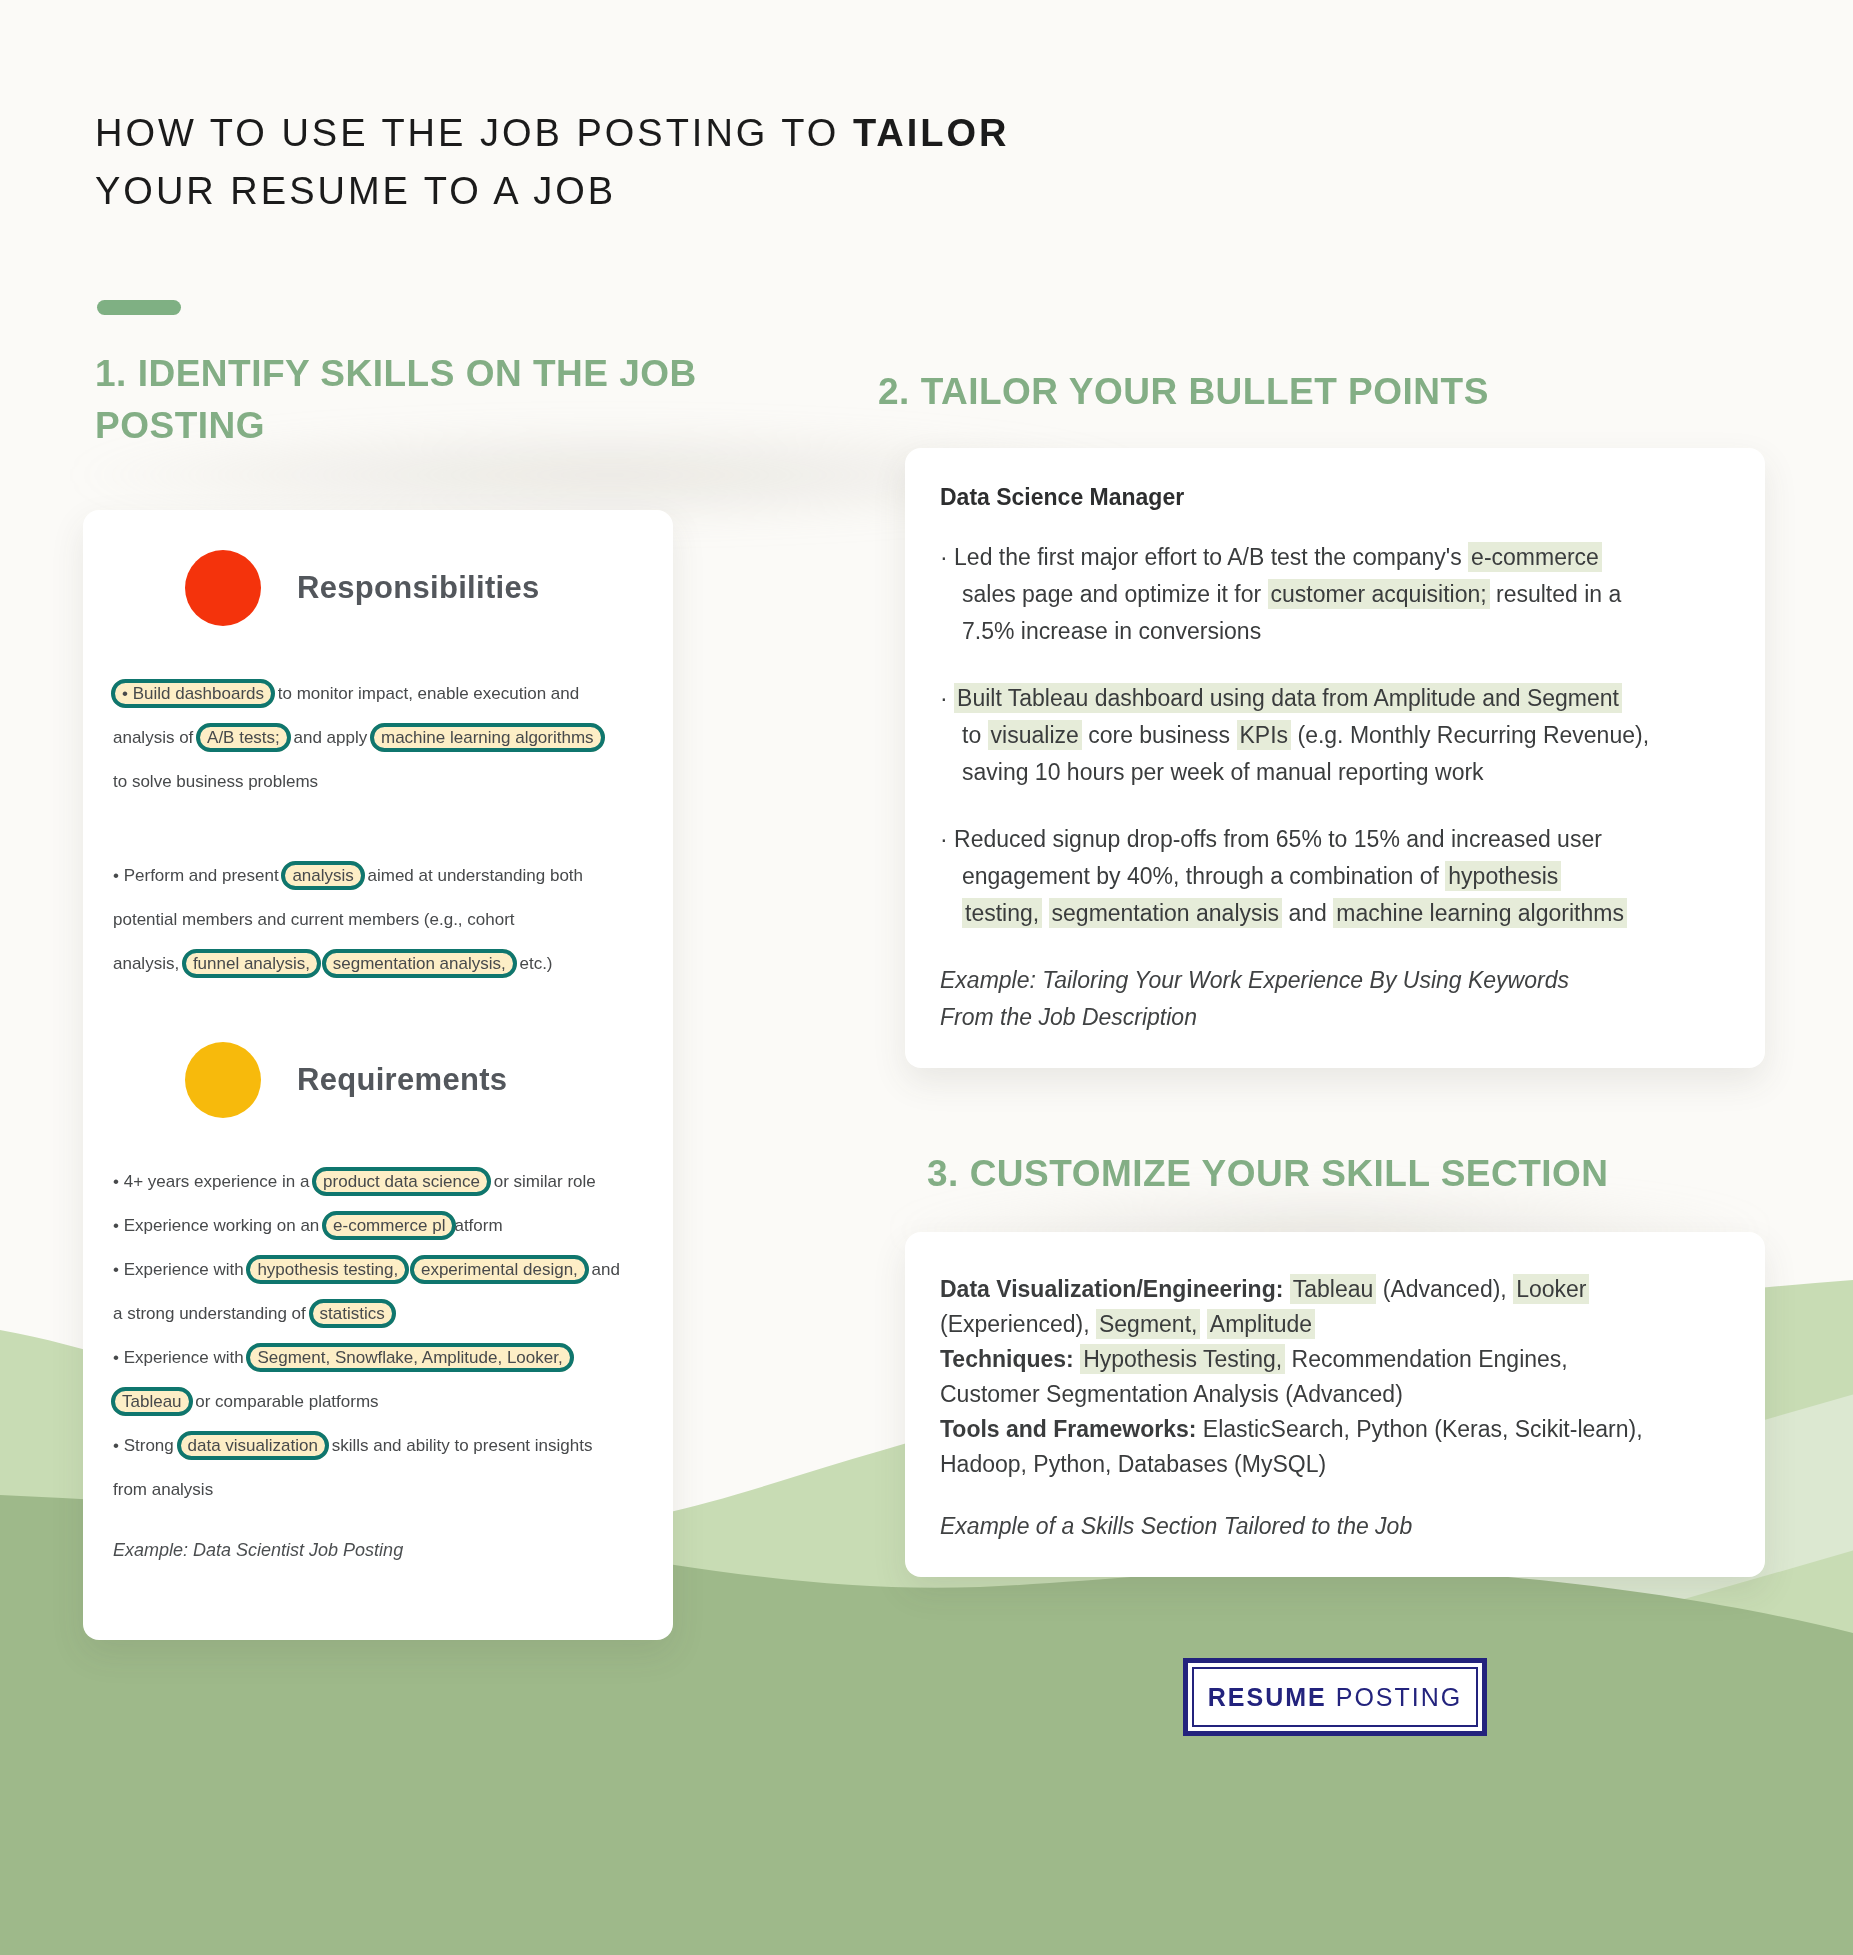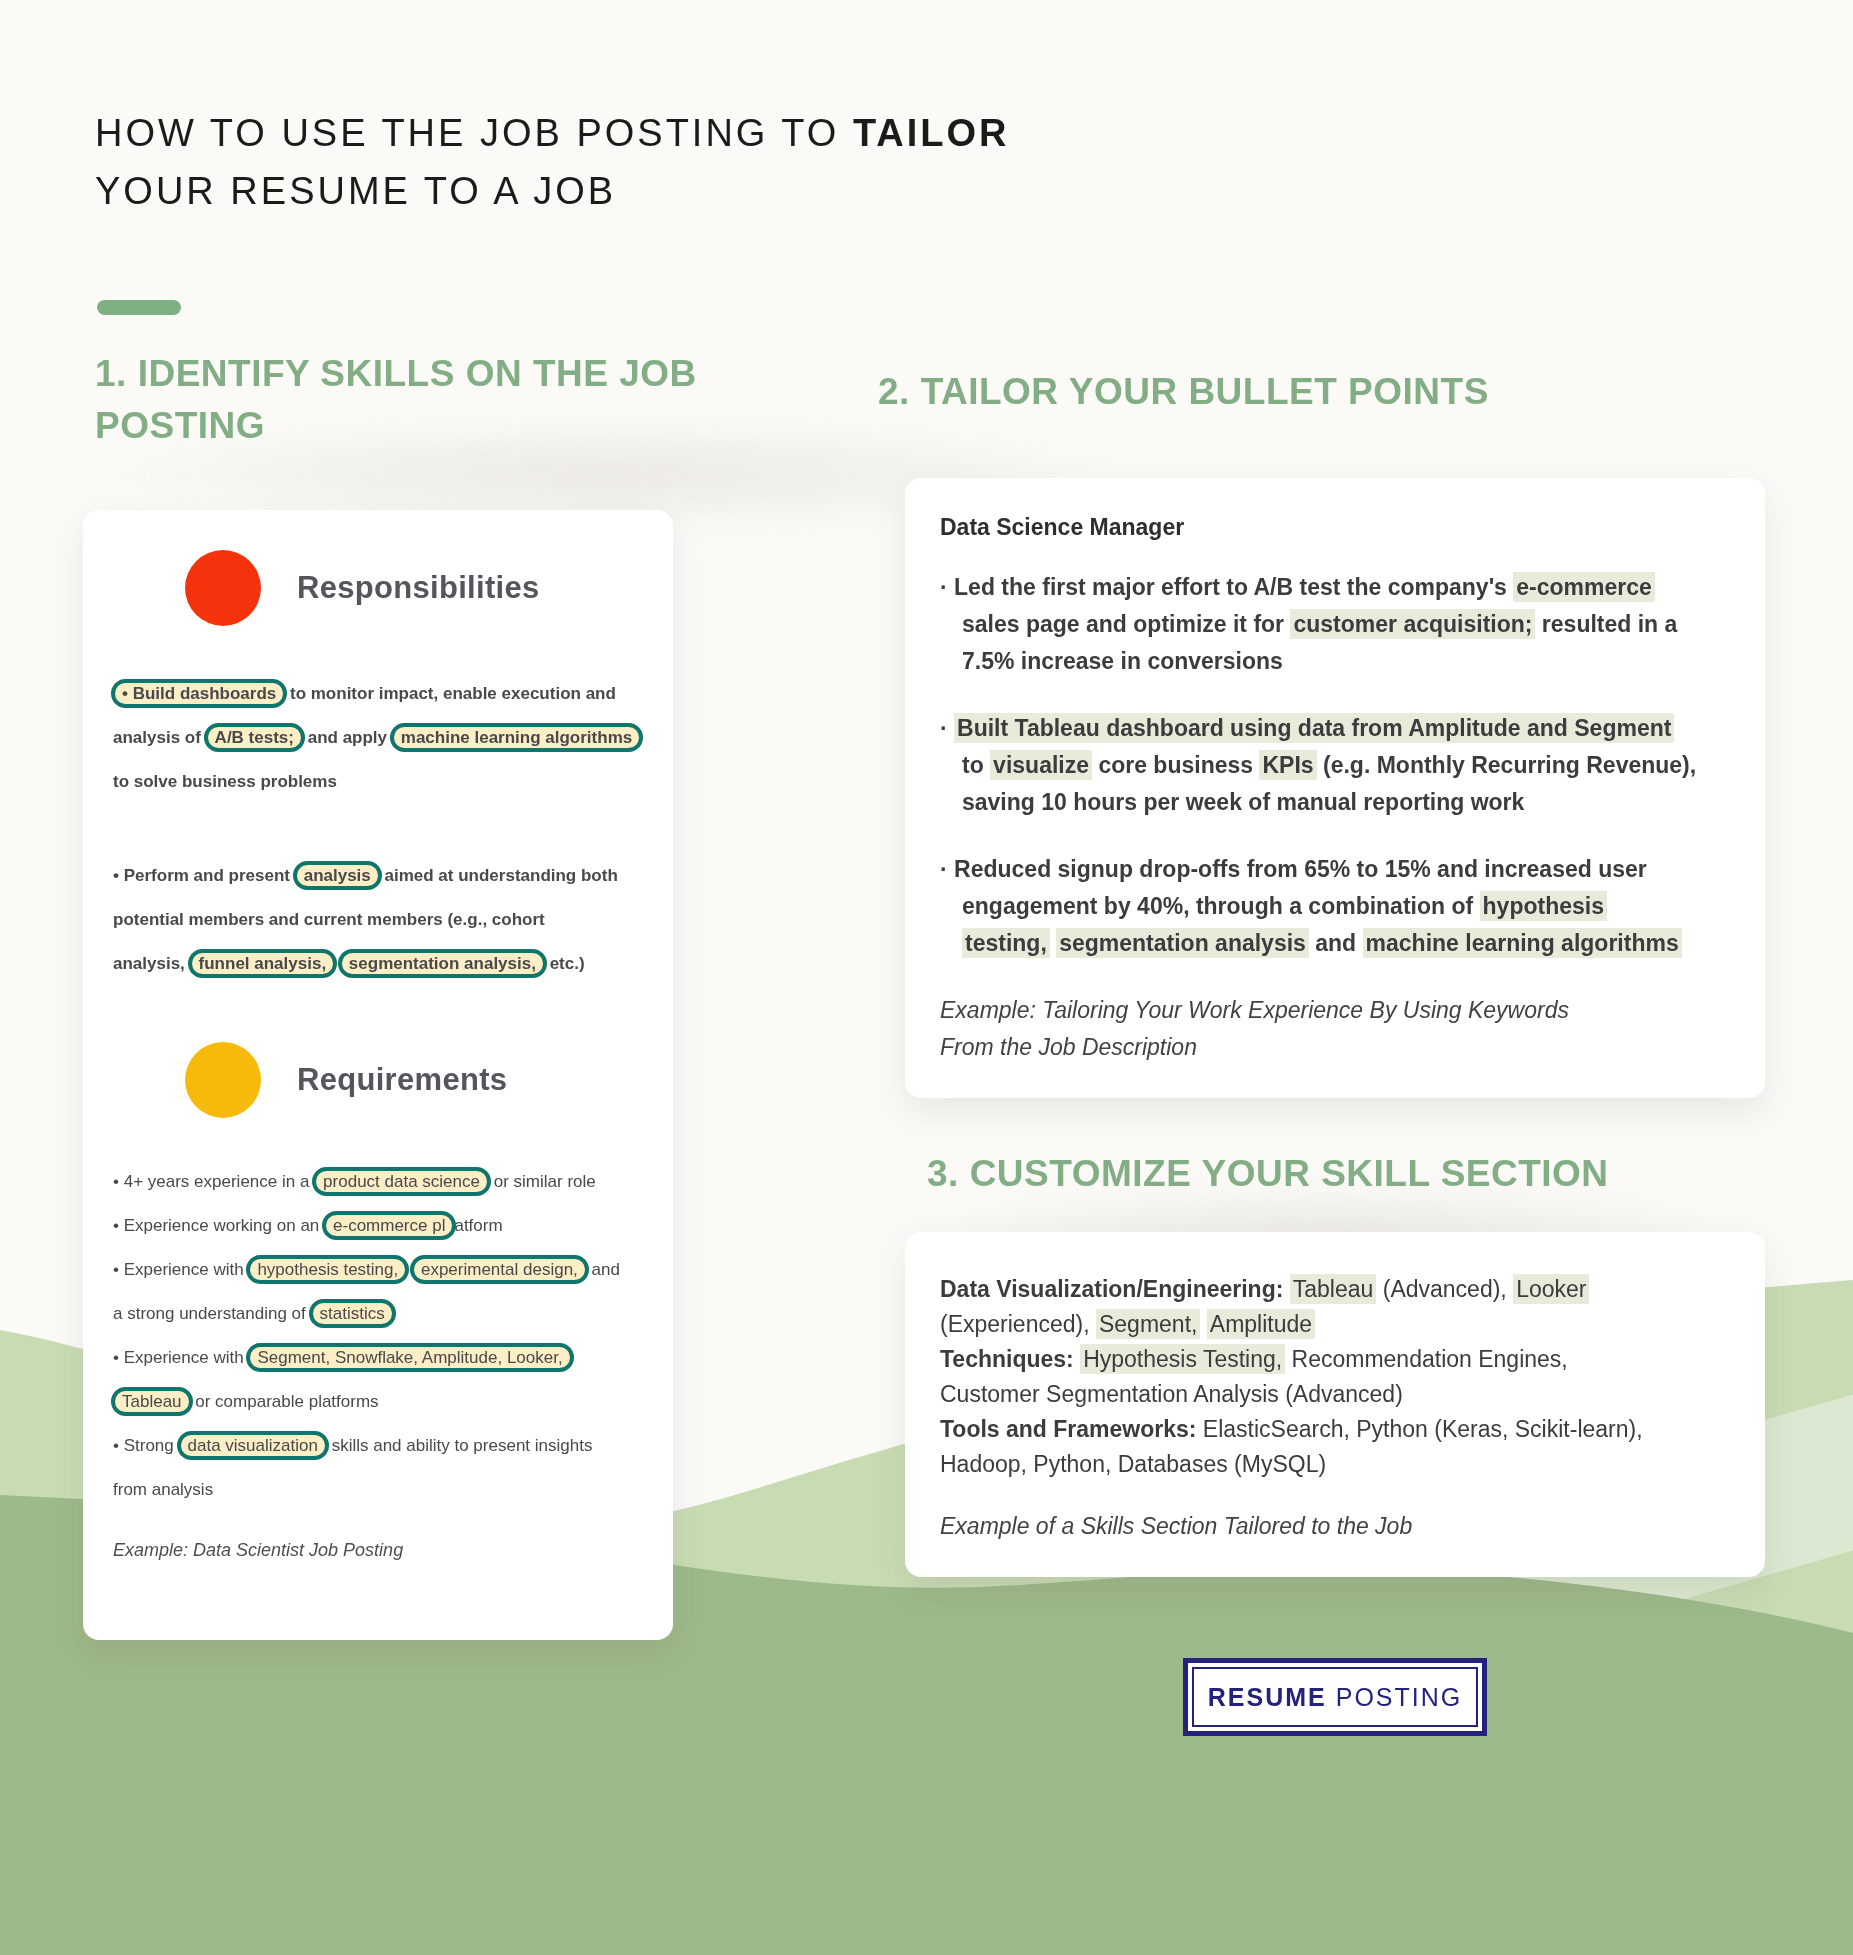--- a/index.html
+++ b/index.html
@@ -25,34 +25,34 @@
   .h{position:absolute;z-index:10;font-weight:700;font-size:37px;
     color:#83ae85;line-height:52px;letter-spacing:.5px;}
   .h1{left:95px;top:348px;width:700px;}
   .h2{left:878px;top:366px;}
   .h3{left:927px;top:1148px;}
   
   .card{position:absolute;background:#ffffff;border-radius:16px;z-index:10;
     box-shadow:0 14px 34px rgba(70,70,60,.10);box-sizing:border-box;}
   .card1{left:83px;top:510px;width:590px;height:1130px;padding:40px 18px 0 30px;
     font-size:17px;color:#47494b;}
-  .card2{left:905px;top:478px;width:860px;height:620px;padding:36px 26px 0 35px;
+  .card2{left:905px;top:448px;width:860px;height:620px;padding:36px 26px 0 35px;
     font-size:23px;color:#3a3c3d;}
   .card3{left:905px;top:1232px;width:860px;height:345px;padding:40px 30px 0 35px;
     font-size:23px;color:#3a3c3d;}
   .cardhead{display:flex;align-items:center;gap:36px;margin-left:72px;height:76px;}
   .cardhead.second{margin-top:56px;}
   .circle{width:76px;height:76px;border-radius:50%;flex:0 0 auto;}
   .circle.red{background:#f4330c;}
   .circle.yellow{background:#f7ba0c;}
   .cardtitle{font-size:31px;font-weight:700;color:#53575c;letter-spacing:.3px;}
   
   .line{white-space:pre;}
   .card1 .line{line-height:44px;}
-  .paras{margin-top:46px;font-weight:bold;}
+  .paras{margin-top:46px;}
   .para + .para{margin-top:50px;}
   .reqblock{margin-top:42px;}
   .caption{font-style:italic;color:#4b4e50;margin-top:28px;font-size:18px;}
   .caption.c2{font-size:23px;margin-top:30px;color:#404243;line-height:36px;}
   
   .jobtitle{font-weight:700;font-size:23px;color:#2d2e2f;}
   .card2 .line{line-height:37px;}
   .card2 .paras{margin-top:28px;}
   .card2 .para + .para{margin-top:30px;}
   .hang .line:not(:first-child){margin-left:22px;}

